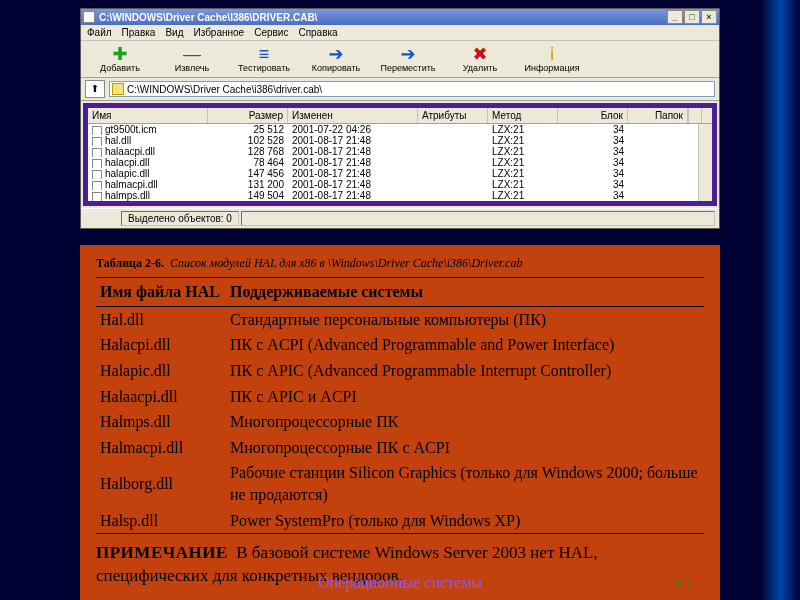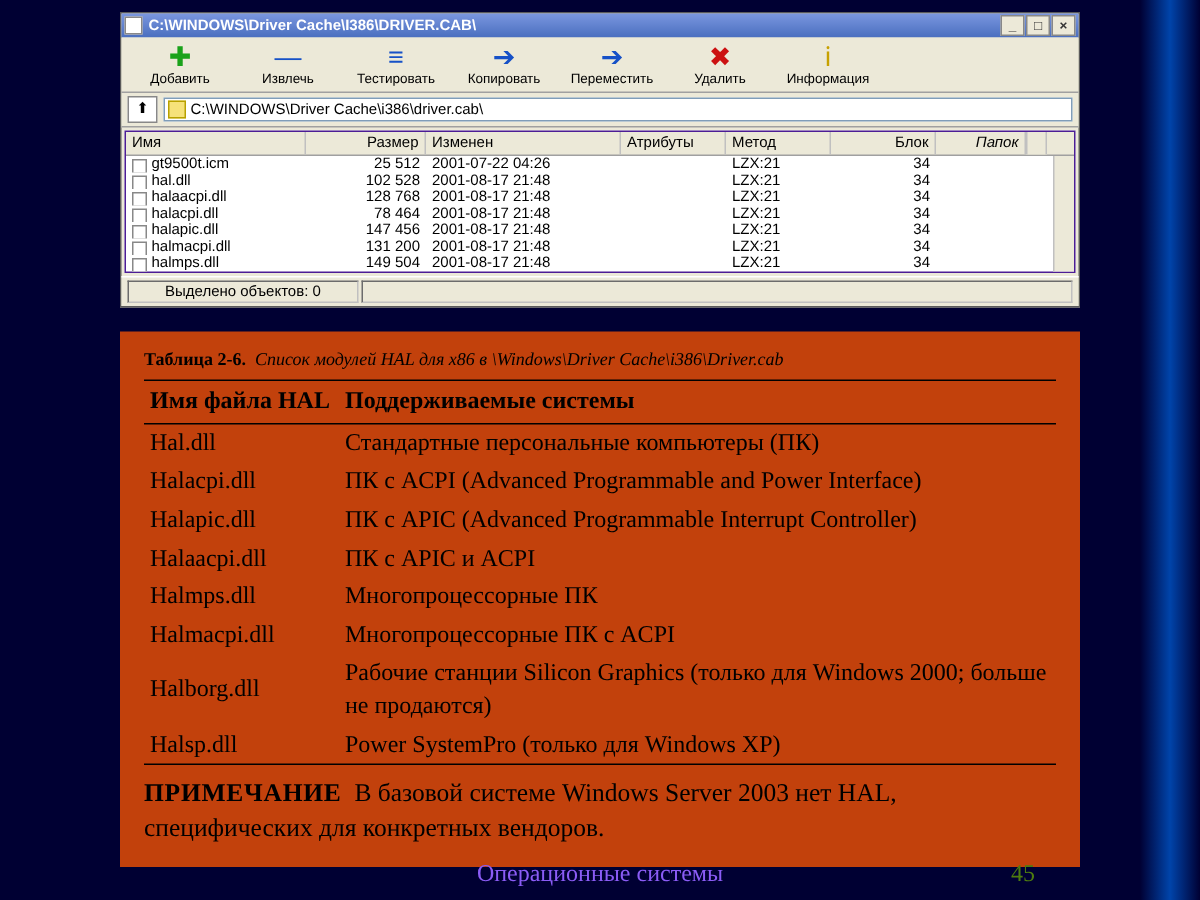--- a/index.html
+++ b/index.html
@@ -87,21 +87,21 @@
     border:1px solid #7f9db9;
     background:#fff;
     display:flex; align-items:center;
     padding:1px 2px;
     font-size:10px;
   }
   .addr-icon { width:12px; height:12px; background:#f6e27a; border:1px solid #b8a100; margin-right:3px; }
   
   .listwrap {
     background:#fff;
-    border:1px solid #4c1d95;
+    border:5px solid #4c1d95;
     margin:2px;
   }
   .colhdr {
     display:flex;
     background:#ece9d8;
     border-bottom:1px solid #a0a0a0;
     font-size:10px;
   }
   .colhdr div {
     border-right:1px solid #c0c0c0;
@@ -119,32 +119,32 @@
     display:inline-block; width:10px; height:10px;
     border:1px solid #888; background:#fff;
     position:relative; top:1px;
   }
   .c-name{width:120px; display:flex; align-items:center; gap:3px;}
   .c-size{width:80px; text-align:right;}
   .c-date{width:130px;}
   .c-attr{width:70px;}
   .c-meth{width:70px;}
   .c-block{width:70px; text-align:right;}
-  .c-fold{width:60px; text-align:right;font-style:italic;}
+  .c-fold{width:60px; text-align:right;}
   .listscroll{width:14px; background:#ece9d8; border-left:1px solid #c0c0c0;}
   .listbody{display:flex;}
   .listrows{flex:1;}
   .statusbar {
     background:#ece9d8;
     border-top:1px solid #fff;
     font-size:10px;
     padding:2px 4px;
     display:flex;
   }
-  .statusbar .cell{border:1px inset #c0c0c0; padding:1px 24px;}
+  .statusbar .cell{border:1px inset #c0c0c0; padding:1px 6px;margin-left:36px;}
   .statusbar .flexcell{flex:1; border:1px inset #c0c0c0; margin-left:2px;}
   
   .book {
     width:640px;
     background:#c2410c;
     color:#000;
     margin-top:16px;
     padding:10px 16px 14px 16px;
     font-family: "Times New Roman", serif;
     font-size:12px;
@@ -187,20 +187,28 @@
     <div class="titlebar">
       <span class="ticon"></span>
       <span class="title">C:\WINDOWS\Driver Cache\I386\DRIVER.CAB\</span>
       <div class="winbtns">
         <div class="winbtn">_</div>
         <div class="winbtn">□</div>
         <div class="winbtn">×</div>
       </div>
     </div>
 
+    <div class="menubar">
+      <span>Файл</span>
+      <span>Правка</span>
+      <span>Вид</span>
+      <span>Избранное</span>
+      <span>Сервис</span>
+      <span>Справка</span>
+    </div>
 
     <div class="toolbar">
       <div class="tbtn">
         <span class="glyph" style="color:#1aa21a">✚</span>
         <span>Добавить</span>
       </div>
       <div class="tbtn">
         <span class="glyph" style="color:#1651c7">—</span>
         <span>Извлечь</span>
       </div>

